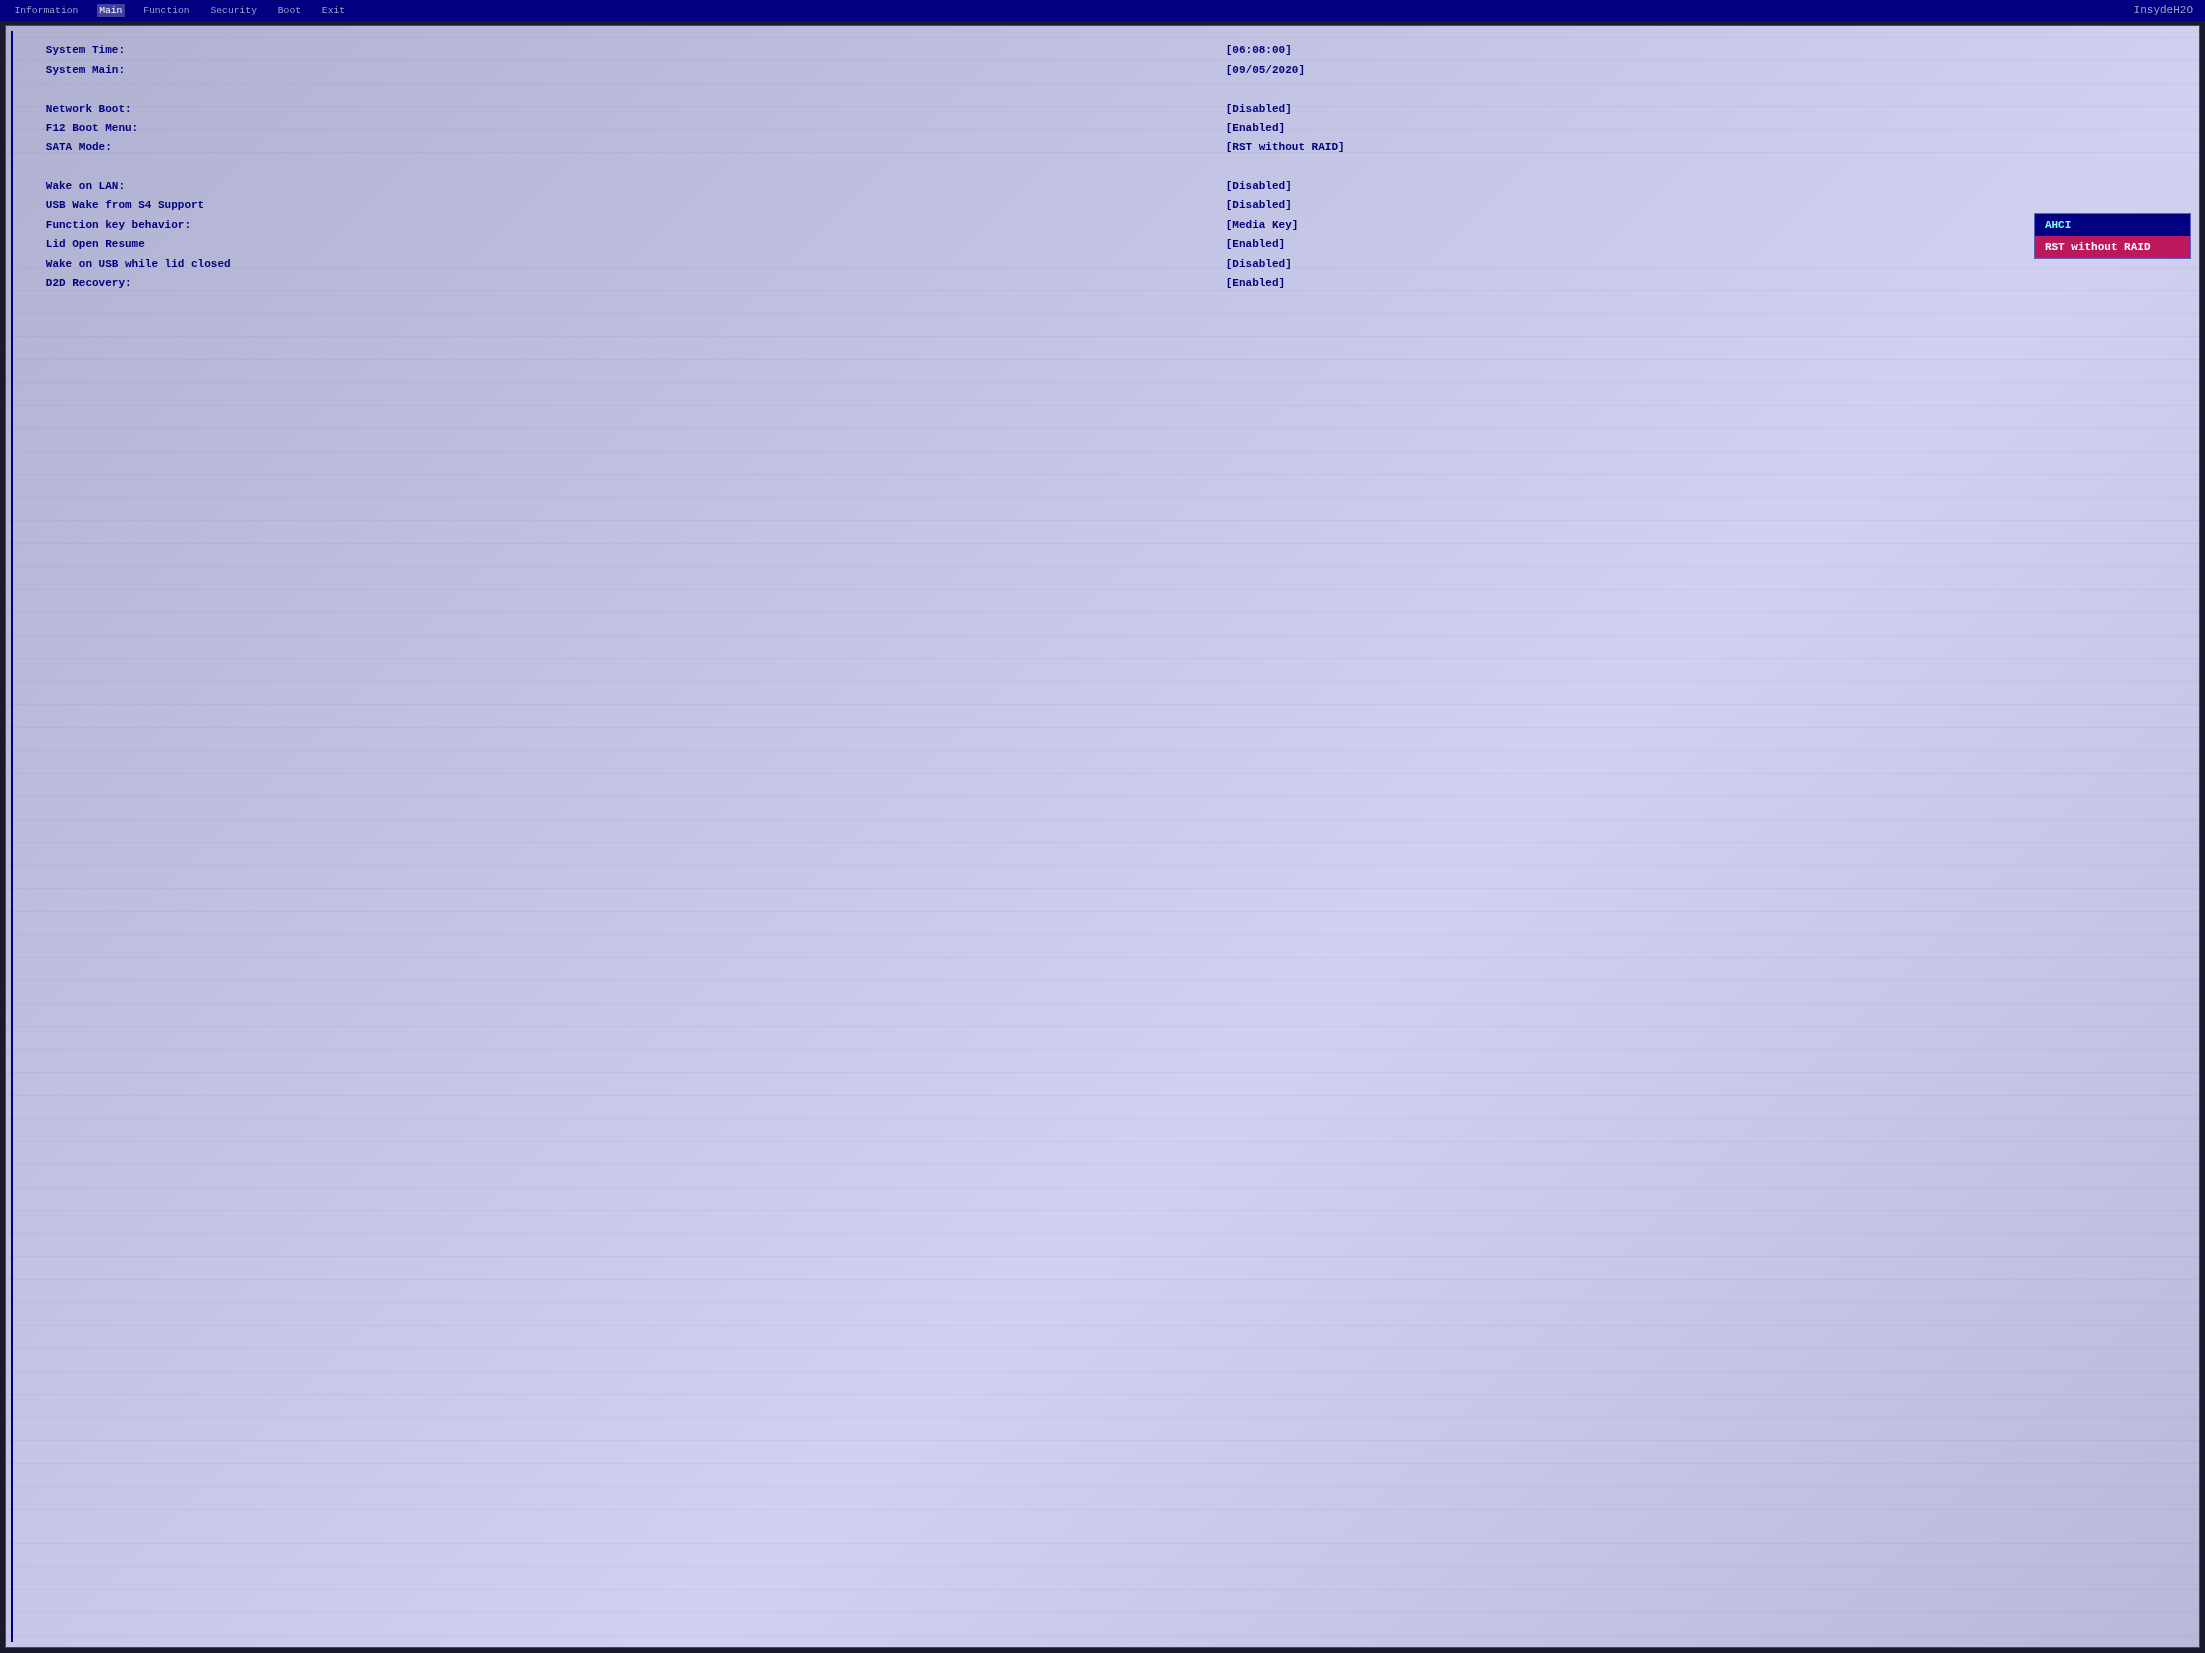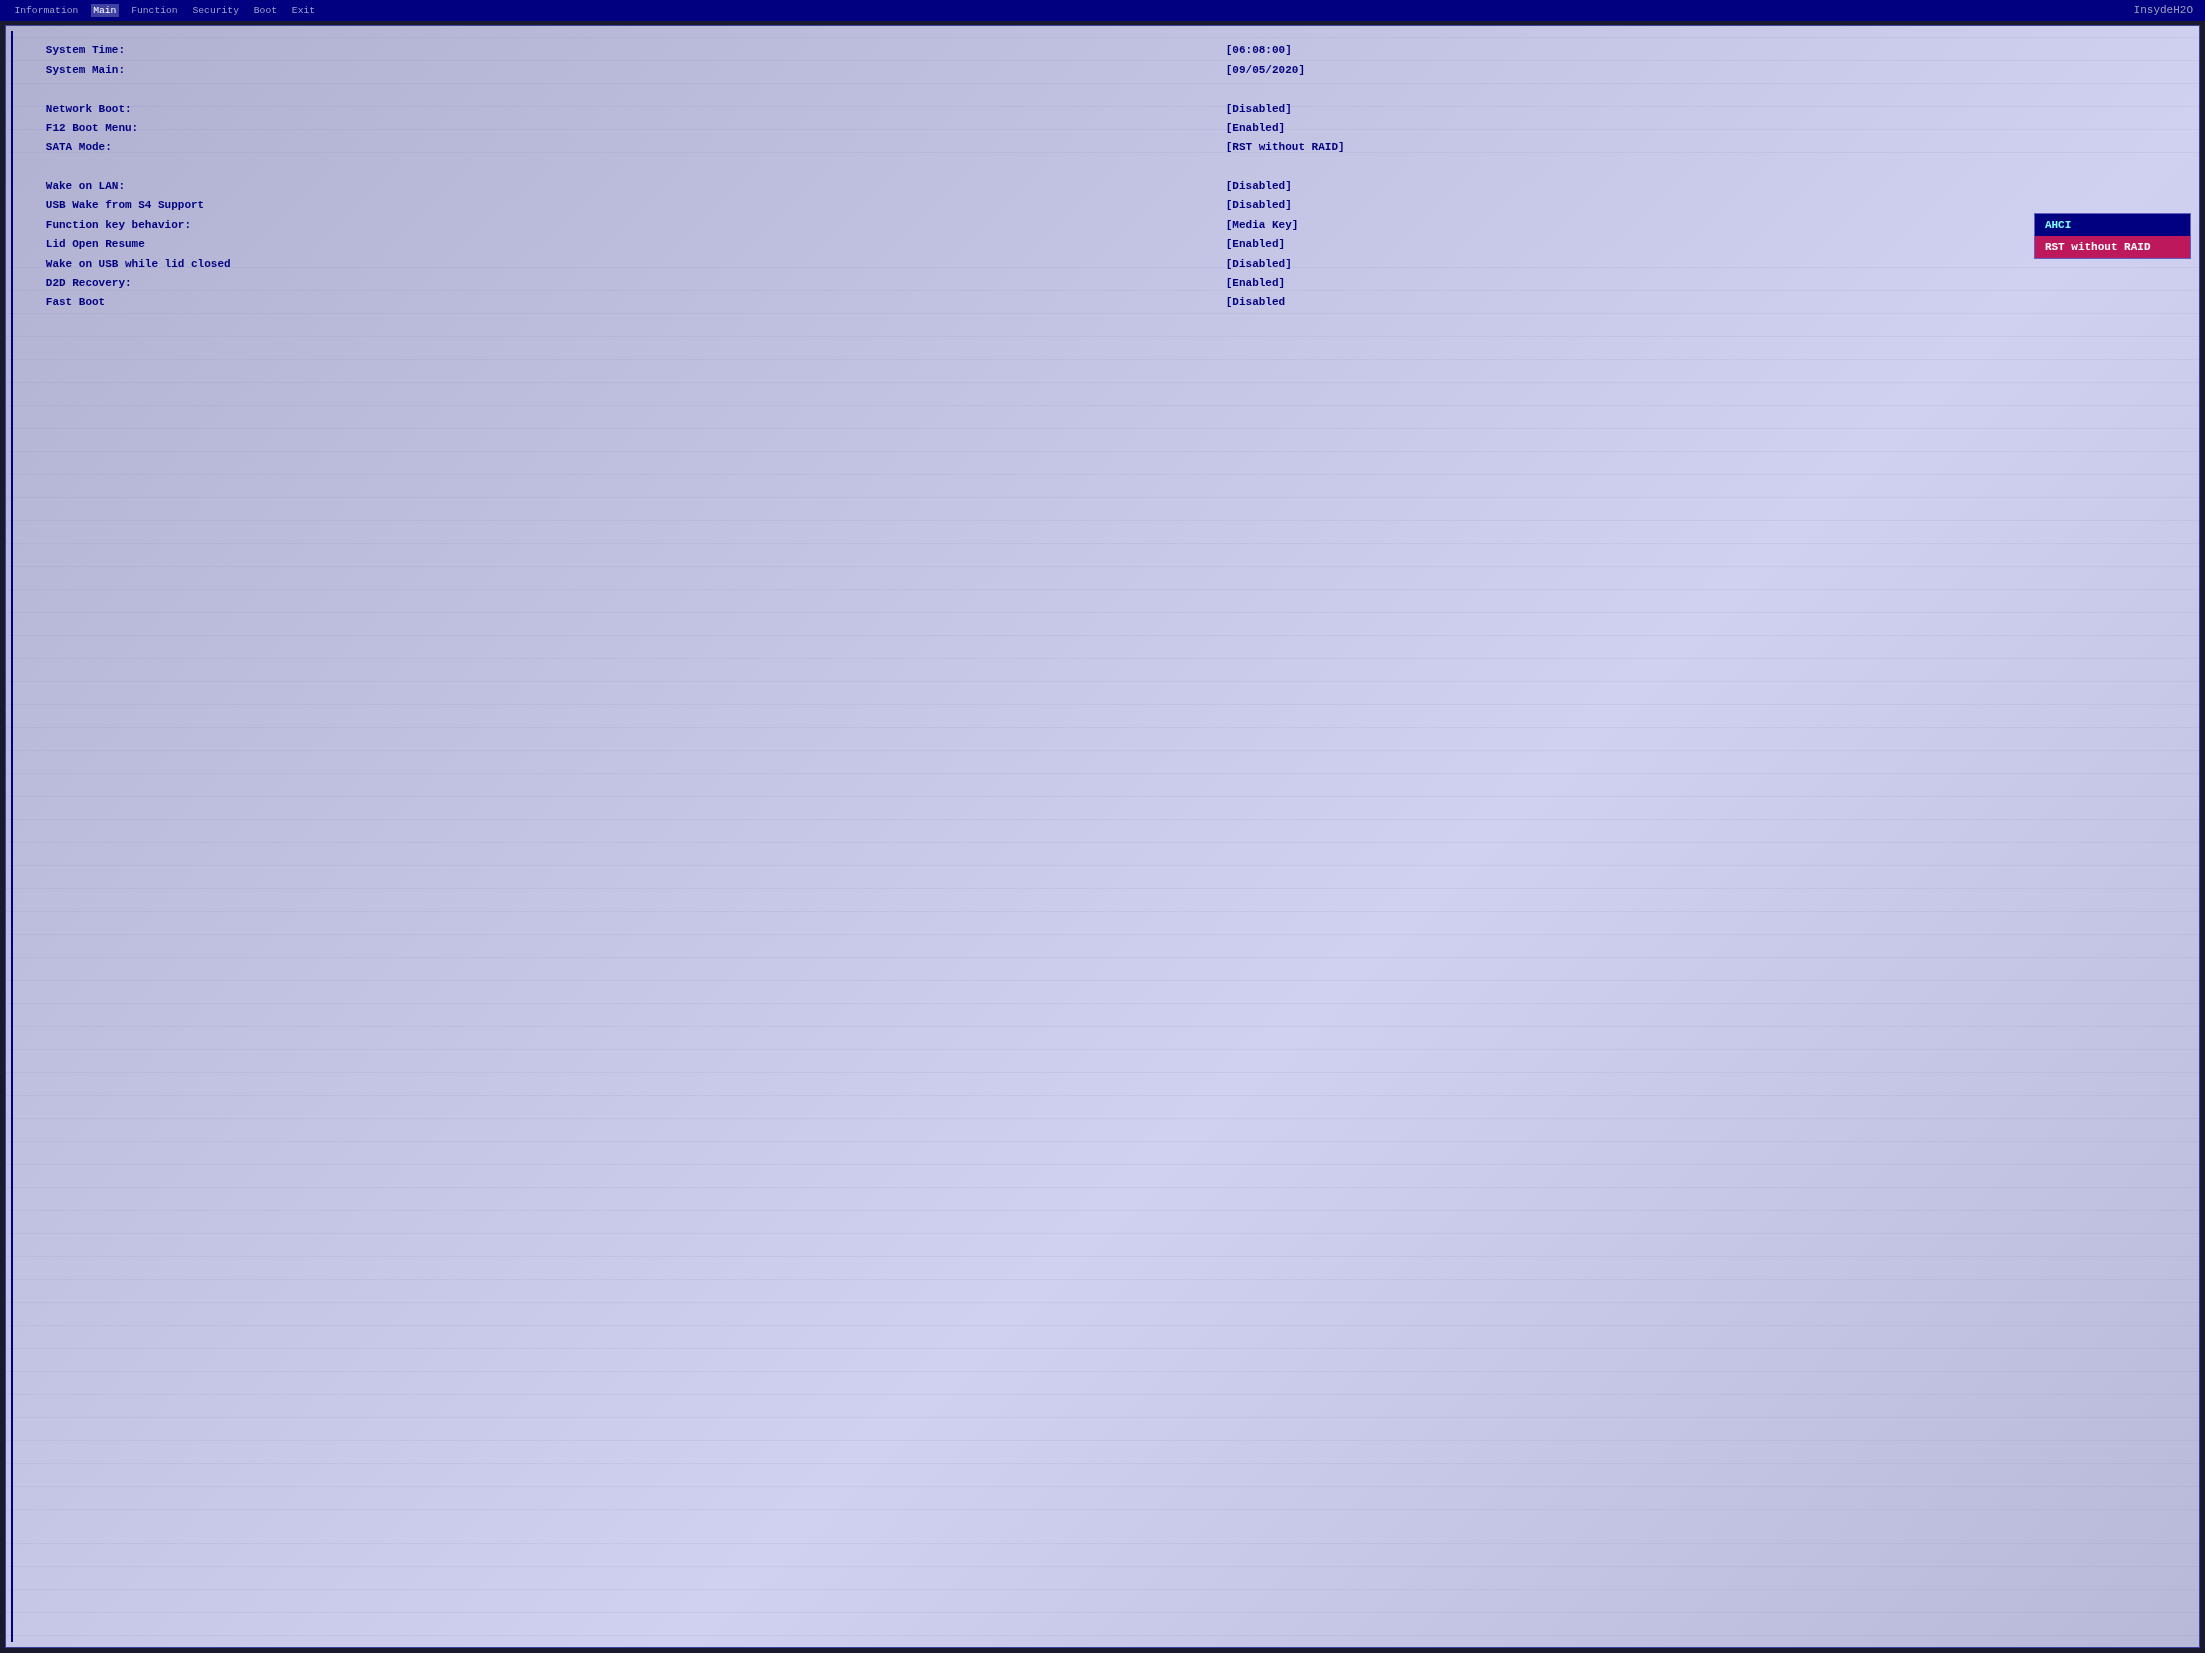--- a/index.html
+++ b/index.html
@@ -31,21 +31,21 @@
     .top-bar {
       background: #000080;
       padding: 3.6px 12px;
       display: flex;
       align-items: center;
       justify-content: space-between;
     }
 
     .top-bar-left {
       display: flex;
-      gap: 10px;
+      gap: 16px;
     }
 
     .top-bar-brand {
       color: #a0a0c0;
       font-size: 11px;
       position: absolute;
       right: 12px;
       top: 4px;
     }
 
@@ -233,24 +233,20 @@
       <div class="settings-row">
         <span class="setting-label">Wake on USB while lid closed</span>
         <span class="setting-value">[Disabled]</span>
       </div>
 
       <div class="settings-row">
         <span class="setting-label">D2D Recovery:</span>
         <span class="setting-value">[Enabled]</span>
       </div>
 
-      <div class="settings-row">
-        <span class="setting-label">Fast Boot</span>
-        <span class="setting-value">[Disabled</span>
-      </div>
 
     </div>
 
     <div class="dropdown-popup">
       <div class="dropdown-option normal">AHCI</div>
       <div class="dropdown-option selected">RST without RAID</div>
     </div>
 
   </div>
 </div>

